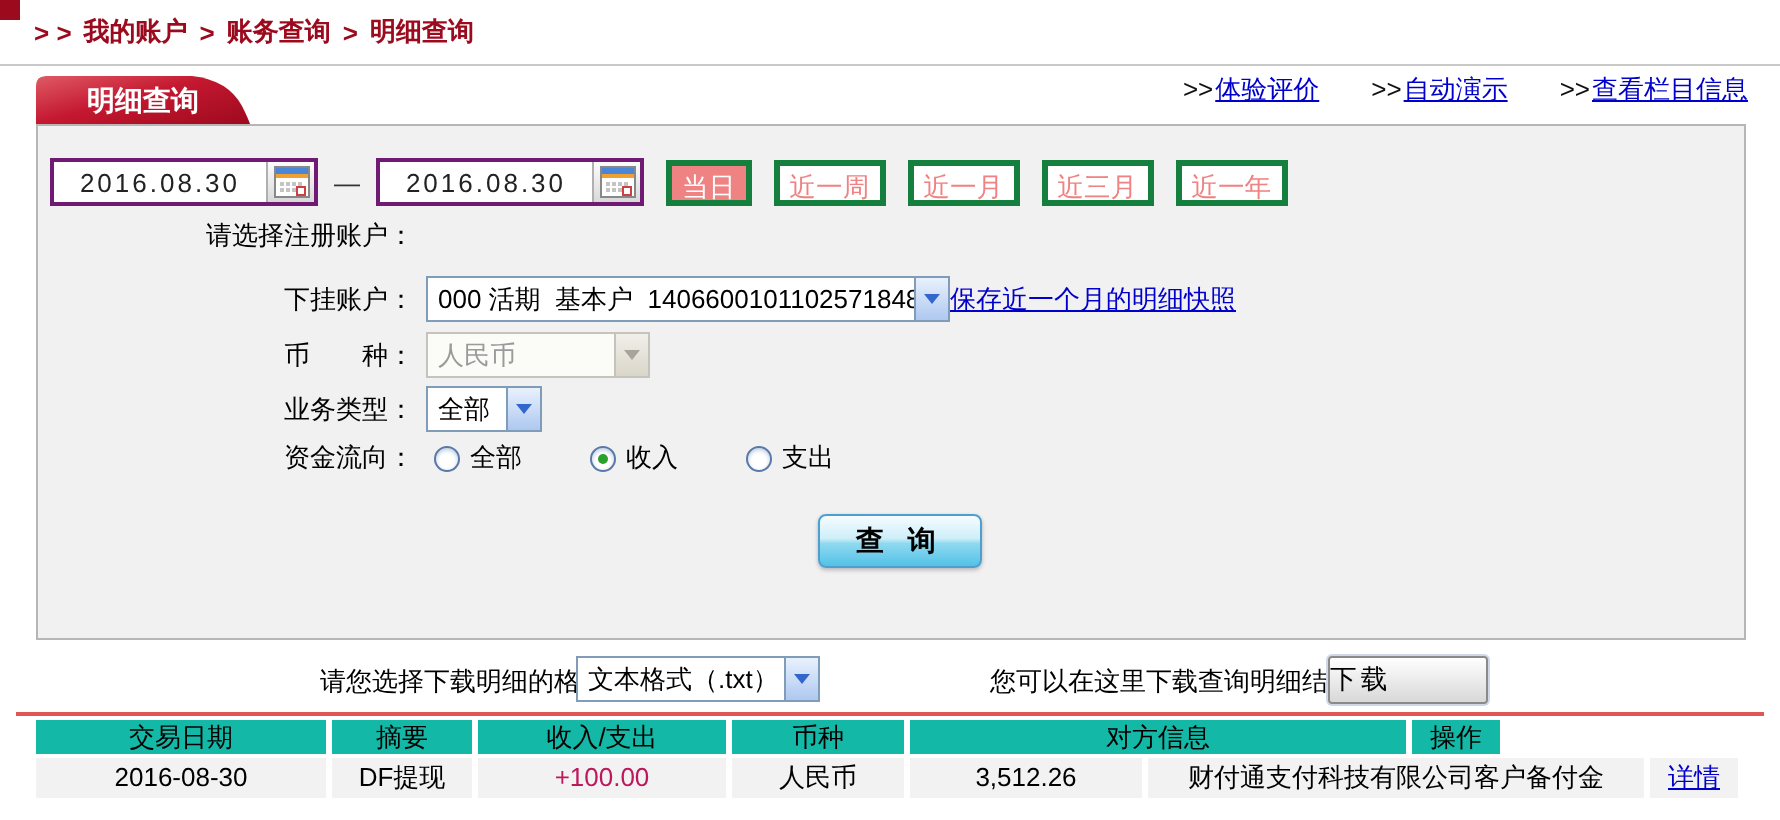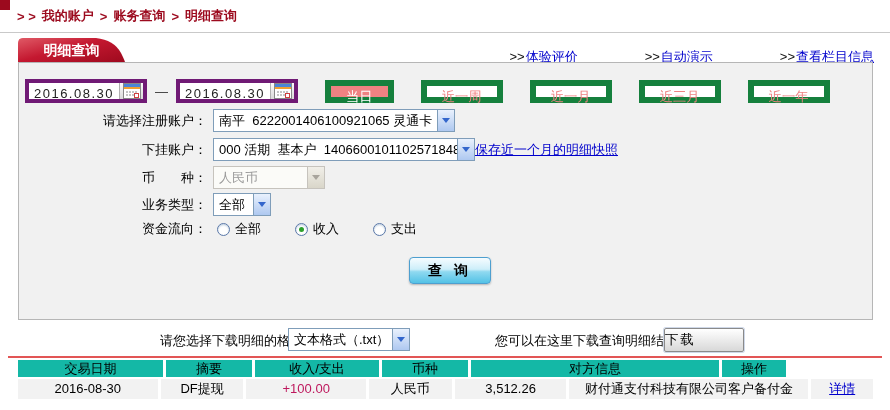--- a/index.html
+++ b/index.html
@@ -12,34 +12,34 @@
   .breadcrumb{position:absolute;top:7px;left:17px;color:#9c0a1e;font-weight:bold;display:flex;gap:6px;align-items:center}
   .breadcrumb span{white-space:pre}
   .topline{position:absolute;top:32px;left:0;width:890px;border-top:1px solid #c9c9c9}
 
   
   .tab{position:absolute;top:38px;left:18px;width:107px;height:24px;line-height:24px;text-align:center;
        color:#fff;font-weight:bold;font-size:14px;
        background:linear-gradient(165deg,#e05a66 0%,#c41830 45%,#9e0a1e 100%);
        clip-path:path('M5 0 L78 0 Q96 2 103 15 Q106 21 107 24 L0 24 L0 5 Q0 0 5 0 Z');
        border-top-left-radius:4px}
-  .hlinks{position:absolute;top:48px;right:16px;display:flex;gap:67px;align-items:center}
+  .hlinks{position:absolute;top:36px;right:16px;display:flex;gap:26px;align-items:center}
   .hlink .pfx{color:#111;text-decoration:none;margin-right:1px}
 
   
   .panel{position:absolute;top:62px;left:18px;width:855px;height:258px;background:#f1f1f1;border:1px solid #b6b6b6}
   .row{position:absolute;left:0;width:100%;display:flex;align-items:center}
   .row .lbl{width:188px;text-align:right;flex:0 0 188px;white-space:pre}
 
-  .date-box{display:flex;align-items:stretch;height:24px;width:122px;border:4px solid #701a75;background:#fff;margin-left:6px}
+  .date-box{display:flex;align-items:stretch;height:24px;width:134px;border:2px solid #701a75;background:#fff;margin-left:6px}
   .date-txt{flex:1;text-align:center;line-height:22px;letter-spacing:1.5px;color:#222}
   .cal-btn{width:24px;display:flex;align-items:center;justify-content:center;background:linear-gradient(#fcfcfc,#d9d9d9);border-left:1px solid #b0b0b0;cursor:pointer}
   .dash{margin:0 8px;color:#333}
 
-  .qbtn{height:23px;line-height:21px;padding:0 15px;margin-left:27px;border:6px solid #15803d;background:#fff;color:#ef8282;cursor:pointer;white-space:nowrap}
+  .qbtn{height:23px;line-height:21px;padding:0 5px;margin-left:11px;border:3px solid #15803d;background:#fff;color:#ef8282;cursor:pointer;white-space:nowrap}
   .qbtn.active{background:#ef8282;color:#fff}
 
   .sel{display:flex;align-items:stretch;height:23px;border:1px solid #7f9db9;background:#fff;margin-left:6px;cursor:pointer}
   .sel .txt{flex:1;line-height:21px;padding:0 5px;white-space:pre;overflow:hidden}
   .sel .arr{width:17px;display:flex;align-items:center;justify-content:center;background:linear-gradient(#e9f1fd,#aec8f0);border-left:1px solid #7f9db9}
   .sel .arr i{width:0;height:0;border:4px solid transparent;border-top:5px solid #36c;margin-top:4px}
   .sel.disabled{border-color:#c6c3bd;background:#fbfbf8;color:#9a9a9a;cursor:default}
   .sel.disabled .arr{background:linear-gradient(#f1efe9,#d9d6c9);border-left:1px solid #c6c3bd}
   .sel.disabled .arr i{border-top-color:#a8a49c}
 
@@ -64,21 +64,21 @@
 
   
   .tbl-topline{position:absolute;top:356px;left:8px;width:874px;border-top:2px solid #e25555}
   .tbl{position:absolute;left:18px;width:855px}
   .tbl-head{top:360px}
   .tbl-body{top:379px}
   .trow{display:flex;gap:3px}
   .tcell{text-align:center;white-space:nowrap;overflow:hidden}
   .tbl-head .tcell{background:#14b8a6;height:17px;line-height:17px}
   .tbl-body .tcell{background:#f2f2f2;height:20px;line-height:20px}
-  .c0{width:145px}.c1{width:86px}.c2{width:124px}.c3{width:86px}.c4{width:116px}.c5{width:248px}.c6{width:64px}
+  .c0{width:145px}.c1{width:70px}.c2{width:124px}.c3{width:86px}.c4{width:116px}.c5{width:248px}.c6{width:44px}
   .amount-in{color:#be185d}
 </style>
 </head>
 <body>
 
 <div class="corner"></div>
 
 <div class="breadcrumb">
   <span>&gt; &gt;</span>
   <span class="bc-item">我的账户</span>
@@ -150,26 +150,20 @@
     </span>
     <button class="qbtn active">当日</button>
     <button class="qbtn">近一周</button>
     <button class="qbtn">近一月</button>
     <button class="qbtn">近三月</button>
     <button class="qbtn">近一年</button>
   </div>
 
   <div class="row" style="top:46px">
     <span class="lbl">请选择注册账户：</span>
-    <span class="sel" style="width:242px">
-      <span class="txt">南平  6222001406100921065 灵通卡</span>
-      <span class="arr">
-          <i></i>
-        </span>
-    </span>
   </div>
 
   <div class="row" style="top:75px">
     <span class="lbl">下挂账户：</span>
     <span class="sel" style="width:262px">
       <span class="txt">000 活期  基本户  1406600101102571848</span>
       <span class="arr">
           <i></i>
         </span>
     </span>

